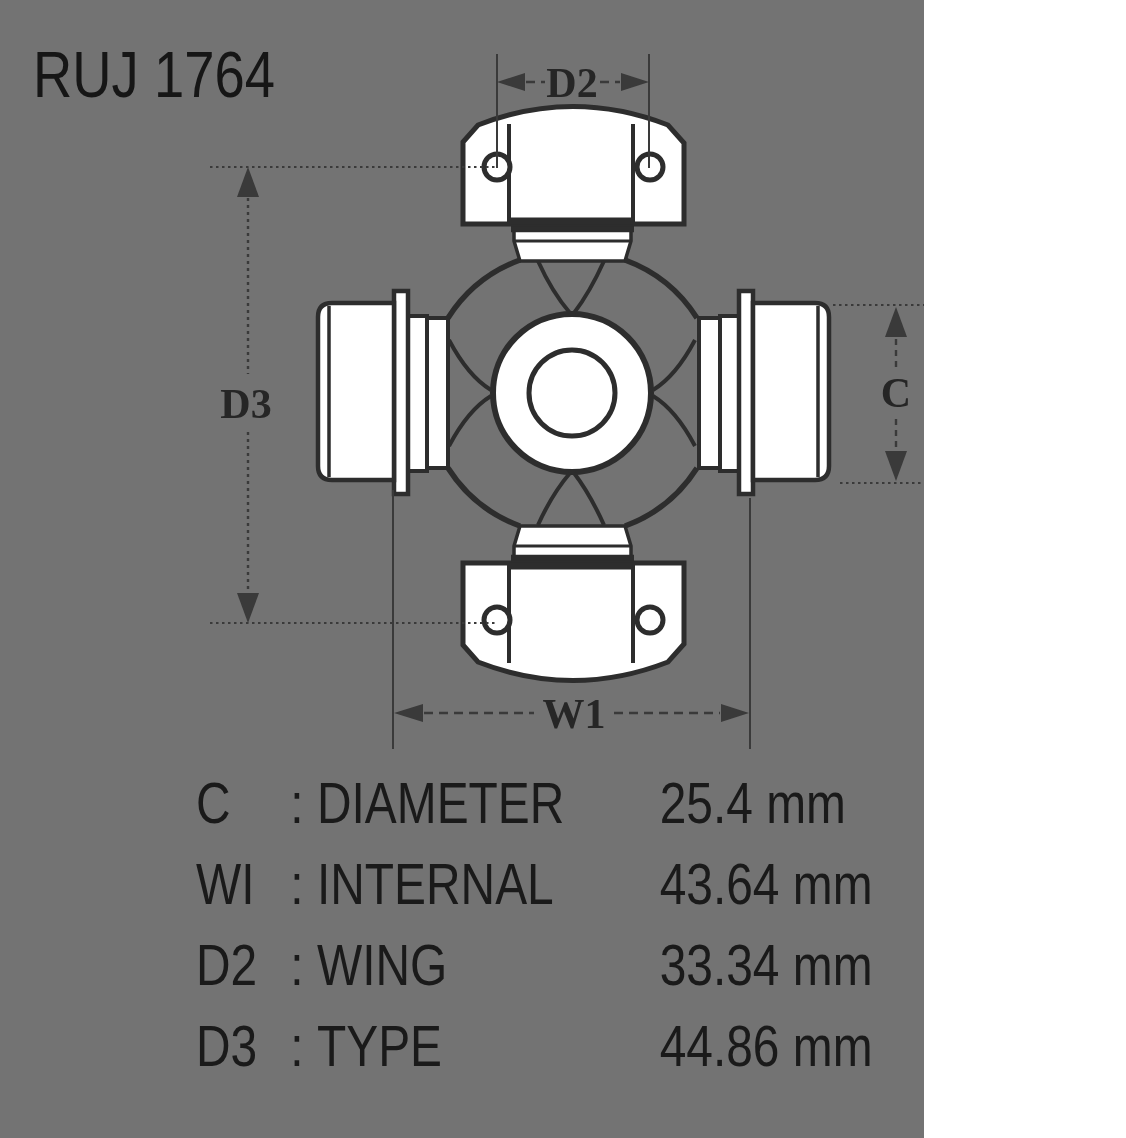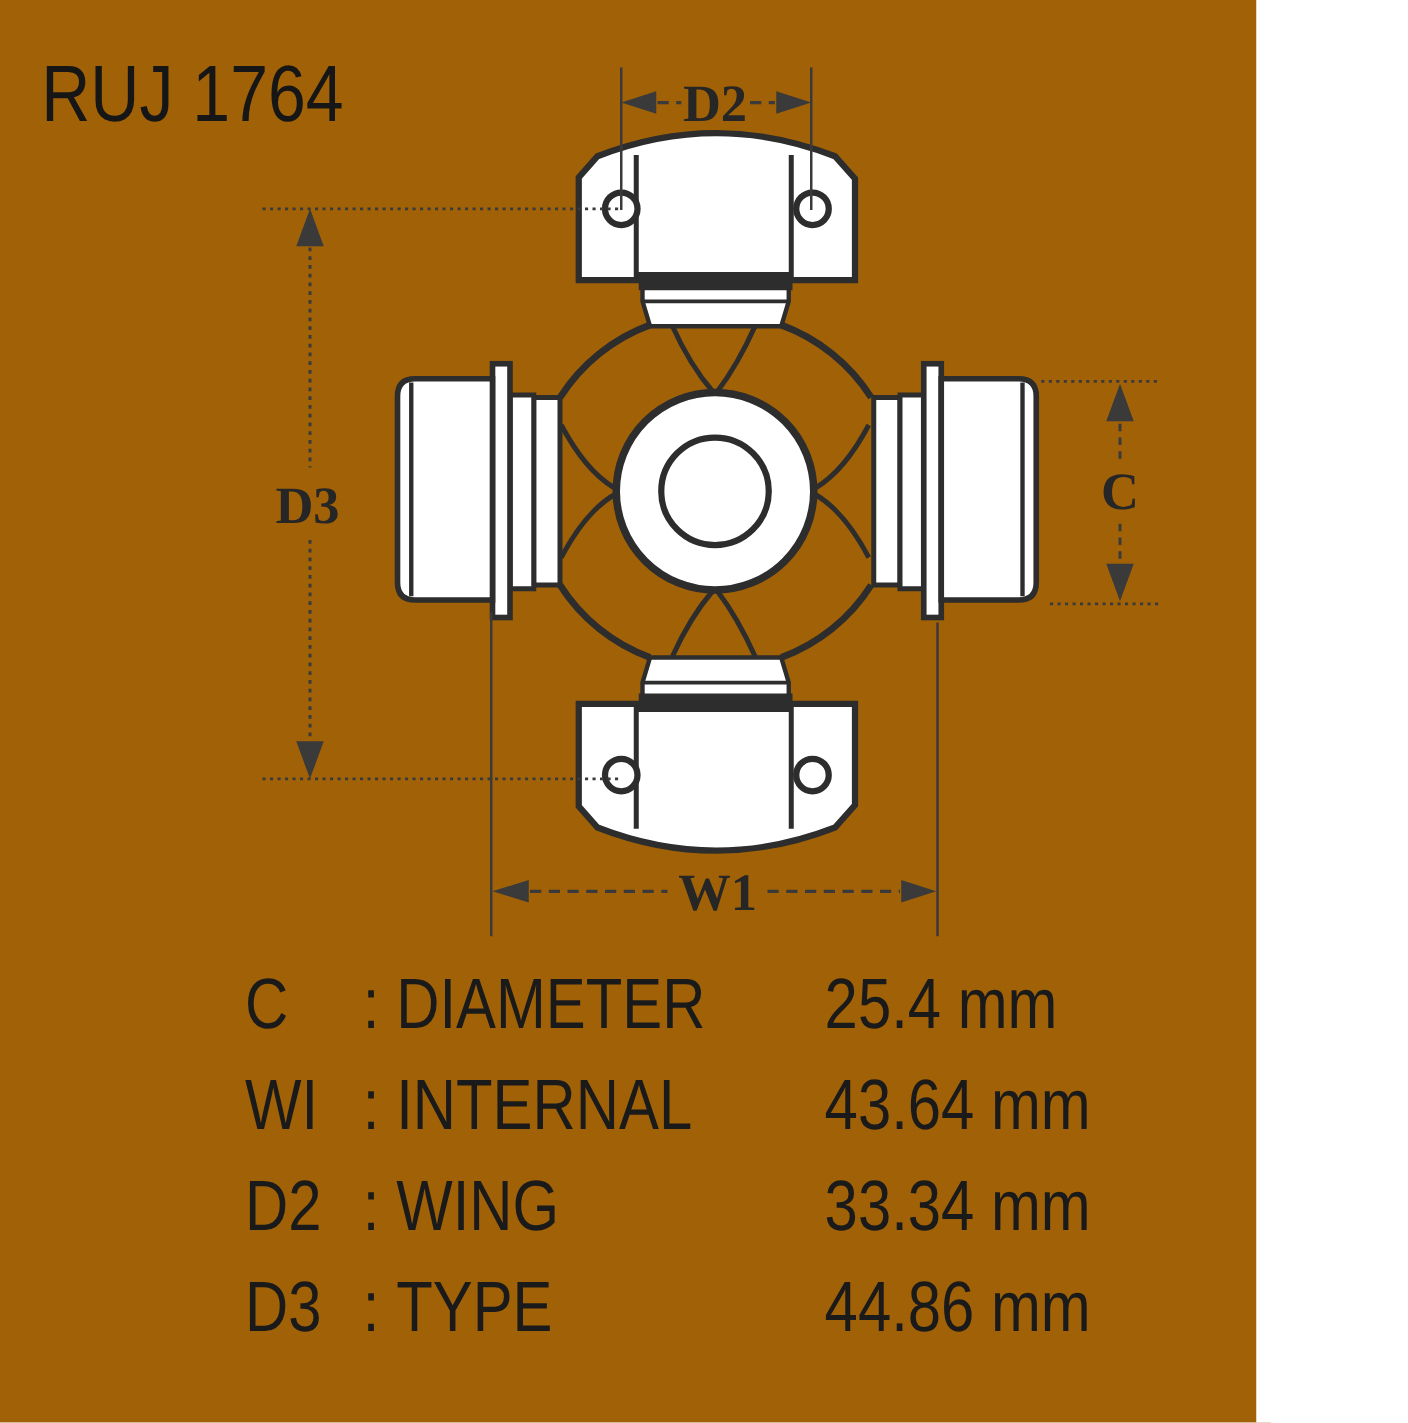--- a/index.html
+++ b/index.html
@@ -1,16 +1,16 @@
 <!DOCTYPE html>
 <html><head>
 <meta charset="utf-8">
 <style>
   html,body{margin:0;padding:0;background:#ffffff;}
-  .canvas{position:relative;width:1005px;height:1138px;background:#a16207;overflow:hidden;
+  .canvas{position:relative;width:924px;height:1138px;background:#737373;overflow:hidden;
           font-family:"Liberation Sans",sans-serif;}
   .part-title{position:absolute;left:33px;top:38px;font-size:64px;font-weight:400;color:#161616;
               letter-spacing:0px;transform:scaleX(0.85);transform-origin:left top;white-space:nowrap;}
   .drawing-svg{position:absolute;left:0;top:0;}
   .spec-table{position:absolute;left:196px;top:762px;width:900px;color:#1a1a1a;
               font-size:57px;transform:scaleX(0.84);transform-origin:left top;}
   .spec-row{display:grid;grid-template-columns:96px 48px 386px auto;height:81px;
             align-items:center;white-space:nowrap;}
   .spec-key{text-align:left;}
   .spec-sep{text-align:center;}

